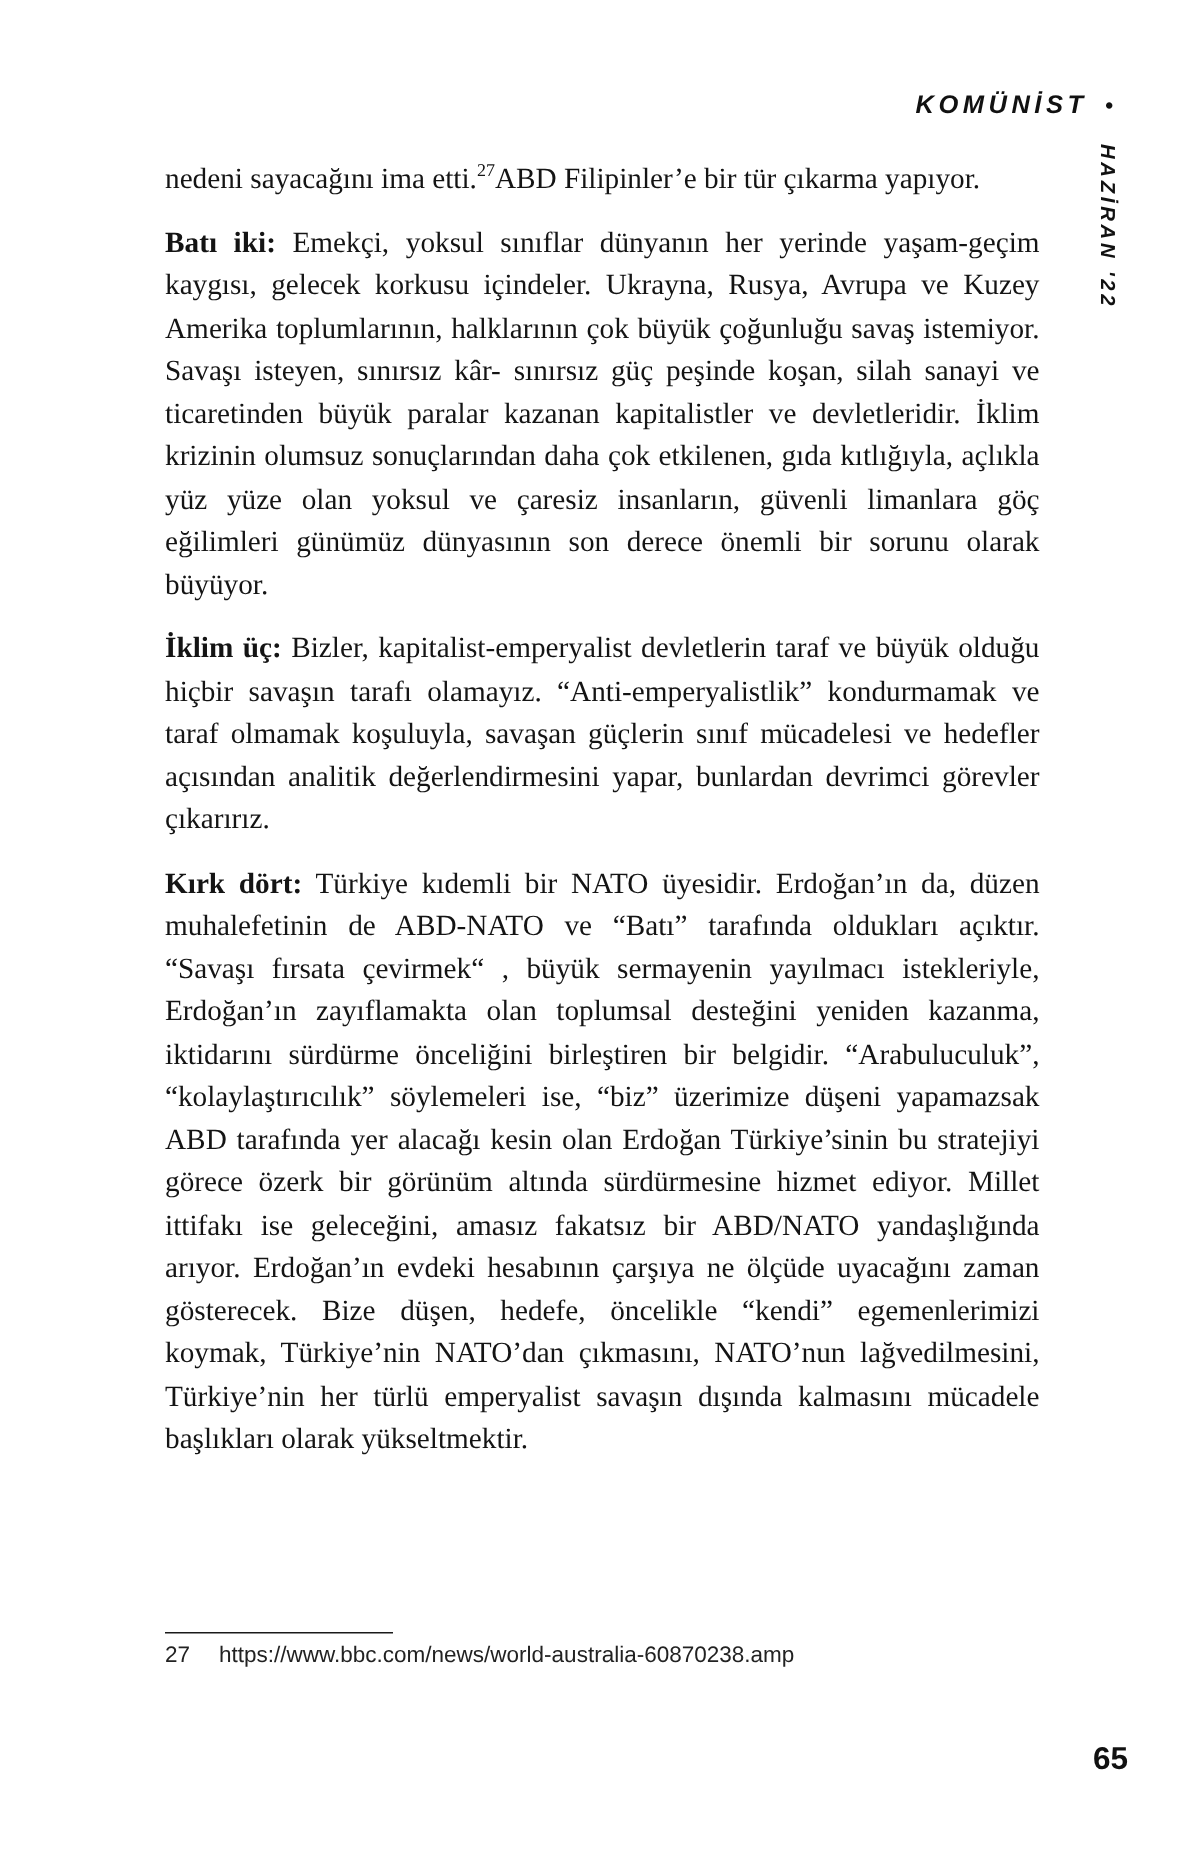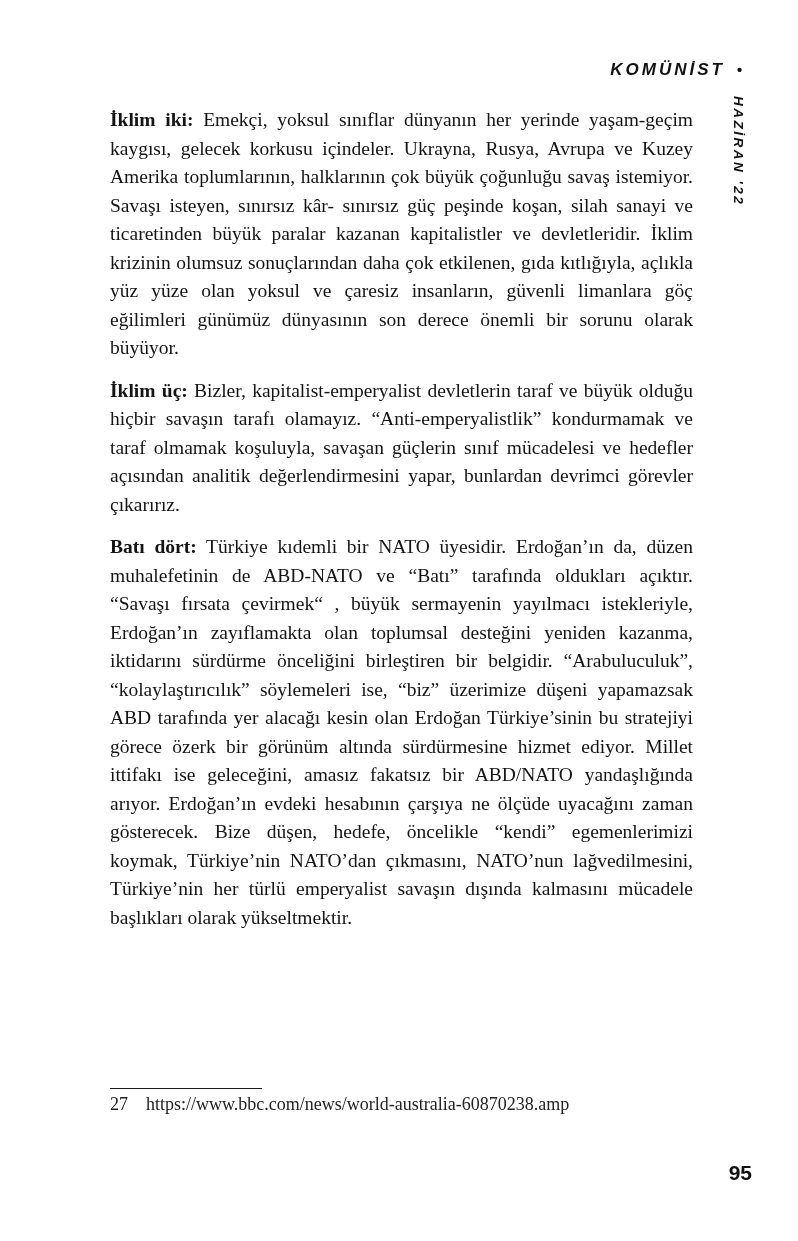--- a/index.html
+++ b/index.html
@@ -73,22 +73,22 @@
     top: 1088px;
     width: 583px;
   }
   .footnote-rule {
     width: 152px;
     height: 0;
     border-top: 1.5px solid #1a1a1a;
     margin-bottom: 7px;
   }
   .footnote {
-    font-family: Liberation Serif, serif;
-    font-size: 18px;
+    font-family: Liberation Sans, sans-serif;
+    font-size: 15px;
     line-height: 16px;
     color: #222;
   }
   .footnote .fn-num {
     display: inline-block;
     width: 36px;
   }
   .page-number {
     position: absolute;
     right: 46px;
@@ -106,34 +106,35 @@
 
   <div class="masthead">
     <span class="journal">KOMÜNİST</span>
     <span class="bullet">•</span>
   </div>
 
   <div class="issue-label">HAZİRAN '22</div>
 
   <div class="article-body">
 
+    <p class="para"><span>nedeni sayacağını ima etti.</span><sup class="fn-ref">27</sup><span>ABD Filipinler’e bir tür çıkarma yapıyor.</span></p>
 
-    <p class="para"><strong class="lead">İklim iki:</strong>
+    <p class="para"><strong class="lead">Batı iki:</strong>
       <span>Emekçi, yoksul sınıflar dünyanın her yerinde yaşam-geçim kaygısı, gelecek korkusu içindeler. Ukrayna, Rusya, Avrupa ve Kuzey Amerika toplumlarının, halklarının çok büyük çoğunluğu savaş istemiyor. Savaşı isteyen, sınırsız kâr- sınırsız güç peşinde koşan, silah sanayi ve ticaretinden büyük paralar kazanan kapitalistler ve devletleridir. İklim krizinin olumsuz sonuçlarından daha çok etkilenen, gıda kıtlığıyla, açlıkla yüz yüze olan yoksul ve çaresiz insanların, güvenli limanlara göç eğilimleri günümüz dünyasının son derece önemli bir sorunu olarak büyüyor.</span></p>
 
     <p class="para"><strong class="lead">İklim üç:</strong>
       <span>Bizler, kapitalist-emperyalist devletlerin taraf ve büyük olduğu hiçbir savaşın tarafı olamayız. “Anti-emperyalistlik” kondurmamak ve taraf olmamak koşuluyla, savaşan güçlerin sınıf mücadelesi ve hedefler açısından analitik değerlendirmesini yapar, bunlardan devrimci görevler çıkarırız.</span></p>
 
-    <p class="para"><strong class="lead">Batı dört:</strong>
+    <p class="para"><strong class="lead">Kırk dört:</strong>
       <span>Türkiye kıdemli bir NATO üyesidir. Erdoğan’ın da, düzen muhalefetinin de ABD-NATO ve “Batı” tarafında oldukları açıktır. “Savaşı fırsata çevirmek“ , büyük sermayenin yayılmacı istekleriyle, Erdoğan’ın zayıflamakta olan toplumsal desteğini yeniden kazanma, iktidarını sürdürme önceliğini birleştiren bir belgidir. “Arabuluculuk”, “kolaylaştırıcılık” söylemeleri ise, “biz” üzerimize düşeni yapamazsak ABD tarafında yer alacağı kesin olan Erdoğan Türkiye’sinin bu stratejiyi görece özerk bir görünüm altında sürdürmesine hizmet ediyor. Millet ittifakı ise geleceğini, amasız fakatsız bir ABD/NATO yandaşlığında arıyor. Erdoğan’ın evdeki hesabının çarşıya ne ölçüde uyacağını zaman gösterecek. Bize düşen, hedefe, öncelikle “kendi” egemenlerimizi koymak, Türkiye’nin NATO’dan çıkmasını, NATO’nun lağvedilmesini, Türkiye’nin her türlü emperyalist savaşın dışında kalmasını mücadele başlıkları olarak yükseltmektir.</span></p>
 
   </div>
 
   <div class="footnote-block">
     <div class="footnote-rule"></div>
     <div class="footnote">
       <span class="fn-num">27</span><span class="fn-url">https://www.bbc.com/news/world-australia-60870238.amp</span>
     </div>
   </div>
 
-  <div class="page-number">95</div>
+  <div class="page-number">65</div>
 
 </div>
 
 </body></html>

